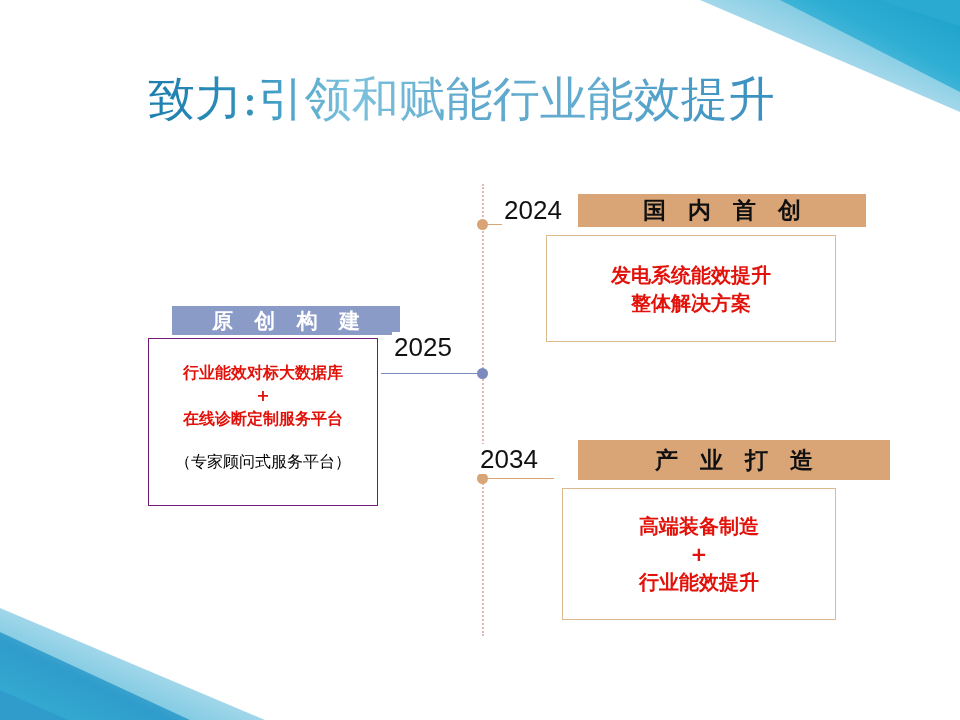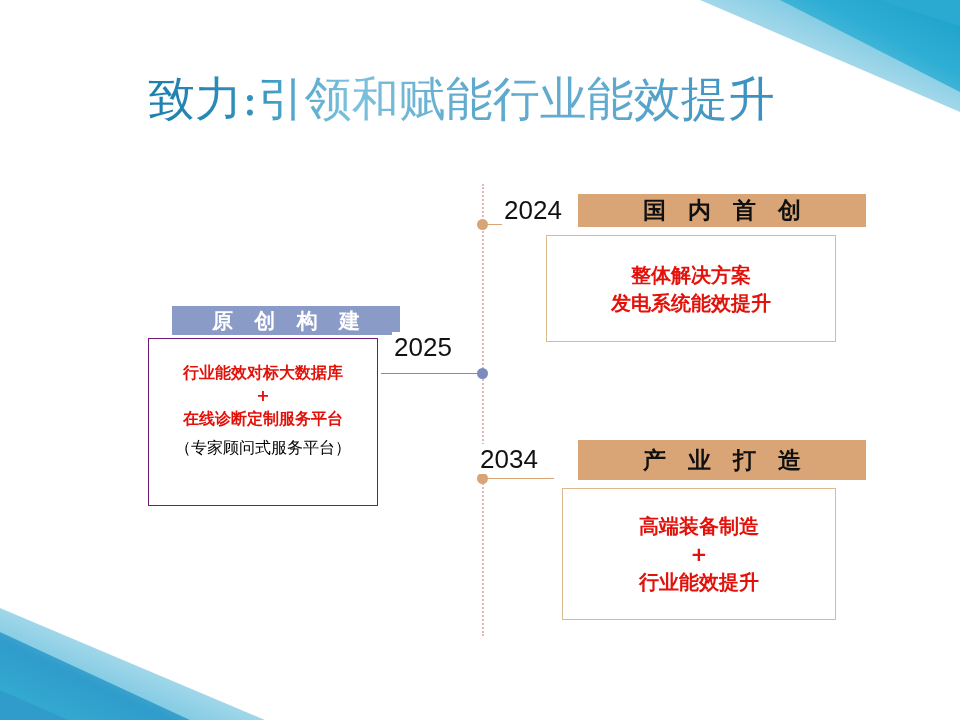--- a/index.html
+++ b/index.html
@@ -127,21 +127,21 @@
     color: #101010;
   }
   .body-orange {
     border: 1px solid #ddb98e;
   }
   .txt-red { color: #e2120a; }
 
   #hdr-2024 { left: 554px; top: 194px; width: 288px; height: 33px; }
   #body-2024 { left: 546px; top: 235px; width: 288px; height: 105px; }
 
-  #hdr-2026 { left: 554px; top: 440px; width: 288px; height: 40px; }
+  #hdr-2026 { left: 554px; top: 440px; width: 312px; height: 40px; }
   #body-2026 { left: 562px; top: 488px; width: 272px; height: 130px; }
 
   
   #hdr-left {
     left: 148px; top: 306px; width: 228px; height: 29px;
     background: #8b9bc7;
     color: #ffffff;
     font-size: 21px;
     letter-spacing: 7px;
     text-indent: 7px;
@@ -157,21 +157,21 @@
     font-size: 16px;
     font-weight: bold;
     line-height: 23px;
     white-space: nowrap;
     font-family: "DejaVu Sans", "Liberation Sans", sans-serif;
   }
   .left-note {
     font-size: 16px;
     font-weight: normal;
     color: #000000;
-    margin-top: 8px;
+    margin-top: 22px;
     white-space: nowrap;
     font-family: "DejaVu Sans", "Liberation Sans", sans-serif;
   }
 </style>
 </head>
 <body>
 
 <div id="slide">
 
   <svg class="corner-svg" viewBox="0 0 960 720" xmlns="http://www.w3.org/2000/svg">
@@ -222,22 +222,22 @@
   <div id="dot-2024" class="node-dot"></div>
   <div id="dot-2025" class="node-dot"></div>
   <div id="dot-2026" class="node-dot"></div>
 
   <div id="year-2024" class="year-label">2024</div>
   <div id="year-2025" class="year-label">2025</div>
   <div id="year-2026" class="year-label">2034</div>
 
   <div id="hdr-2024" class="card-header hdr-orange">国 内 首 创</div>
   <div id="body-2024" class="card-body body-orange">
+    <div class="body-line txt-red">发电系统能效提升</div>
     <div class="body-line txt-red">整体解决方案</div>
-    <div class="body-line txt-red">发电系统能效提升</div>
   </div>
 
   <div id="hdr-left" class="card-header">原 创 构 建</div>
   <div id="body-left" class="card-body">
     <div class="left-line txt-red">行业能效对标大数据库</div>
     <div class="left-line txt-red">+</div>
     <div class="left-line txt-red">在线诊断定制服务平台</div>
     <div class="left-note">（专家顾问式服务平台）</div>
   </div>
 

